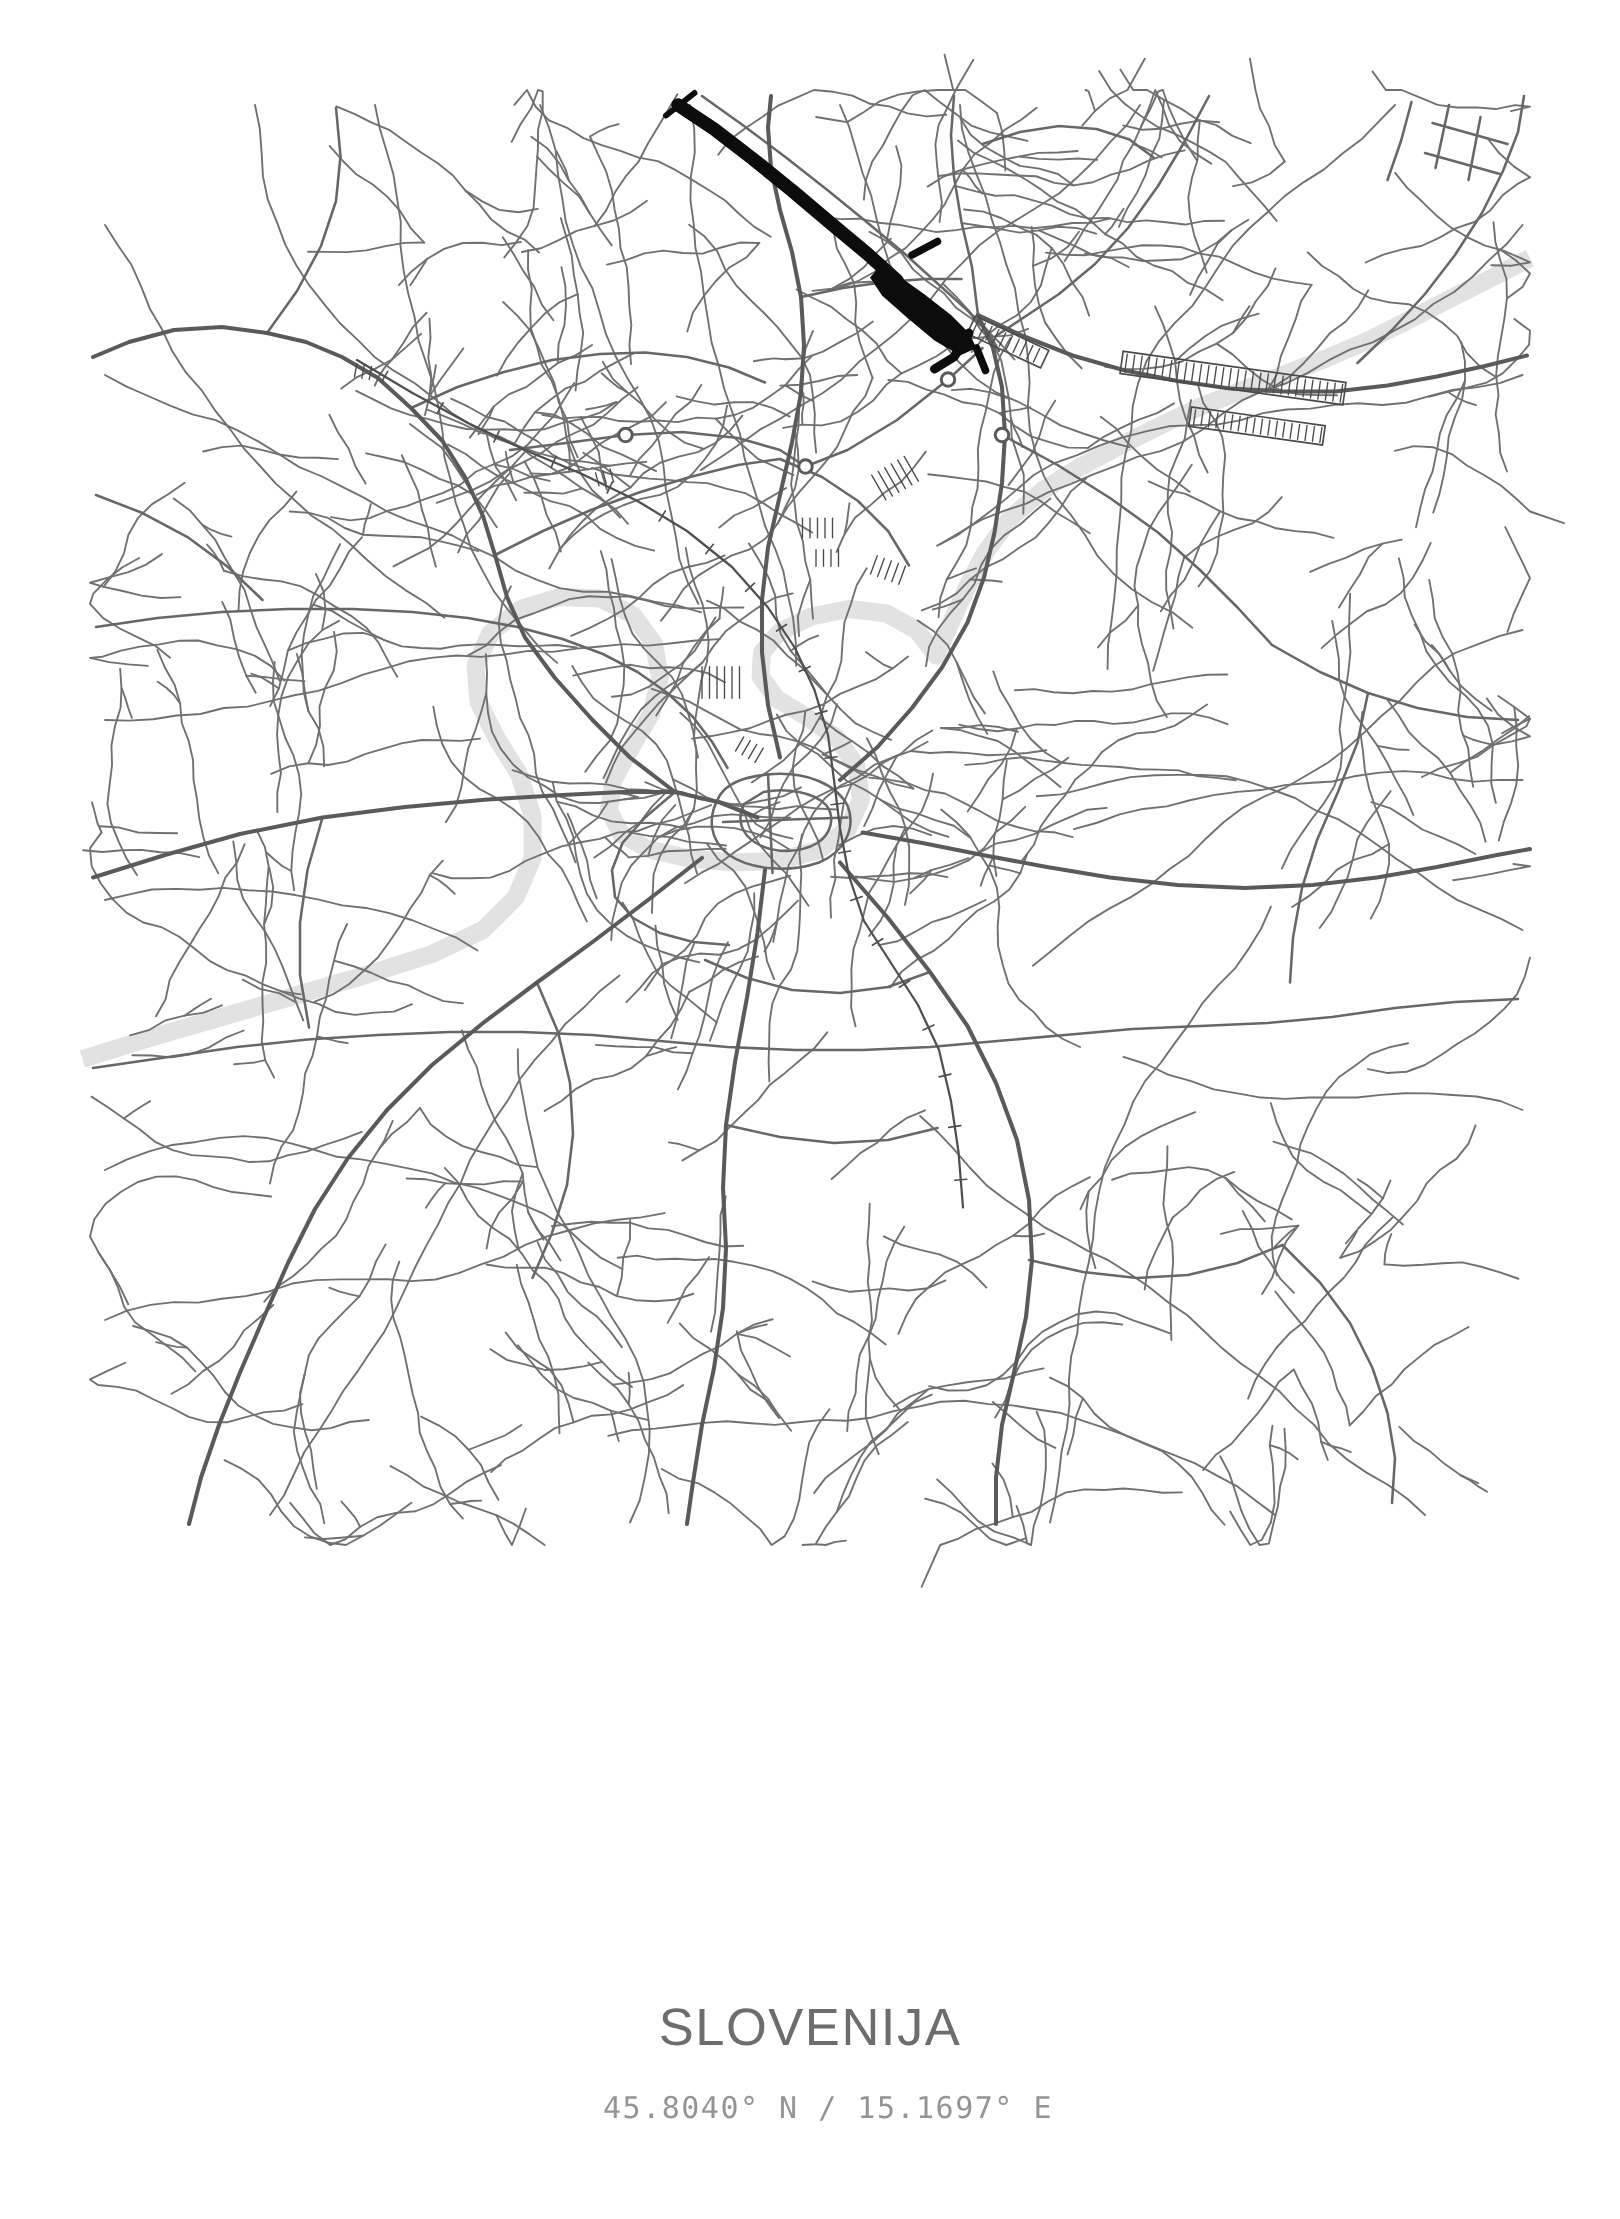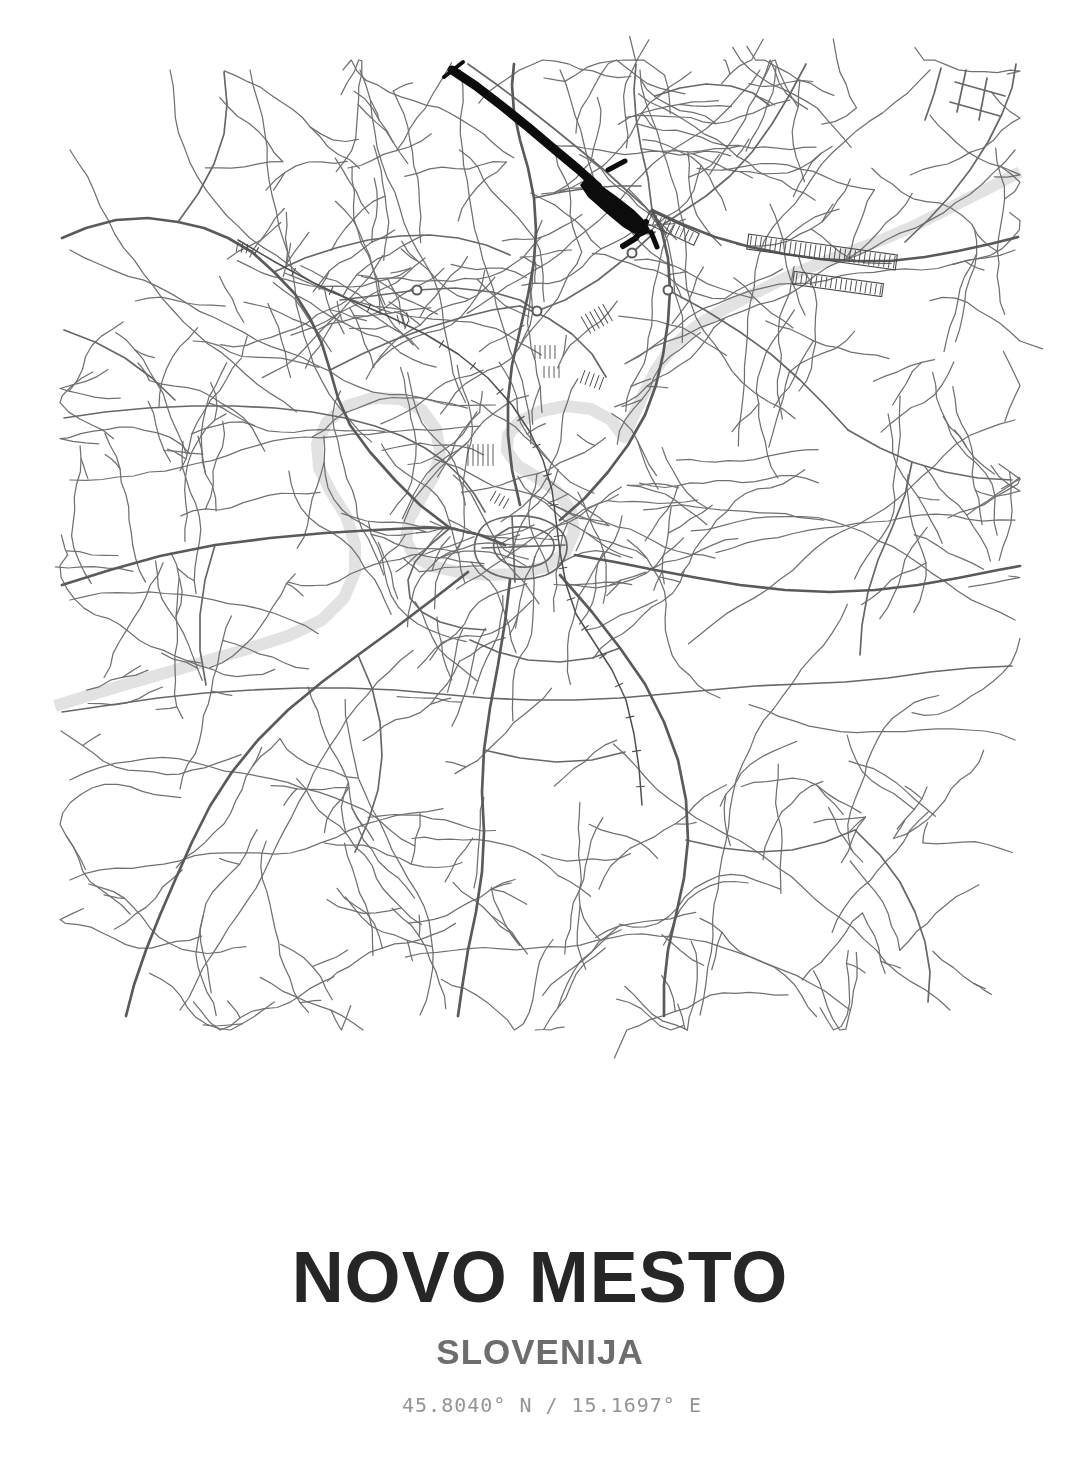--- a/index.html
+++ b/index.html
@@ -15,21 +15,21 @@
   .caption{
     position:absolute;left:0;width:1080px;text-align:center;
   }
   .title{
     top:1240px;
     font-size:72px;line-height:74px;font-weight:bold;
     letter-spacing:1px;color:#262626;
   }
   .subtitle{
     top:1334px;
-    font-size:35px;line-height:36px;font-weight:700;
+    font-size:35px;line-height:36px;font-weight:400;
     letter-spacing:1px;color:#6d6d6d;
   }
   .coords{
     top:1394px;
     font-family:"DejaVu Sans Mono", monospace;
     font-size:20px;line-height:22px;
     letter-spacing:1px;color:#949494;margin-left:12px;
   }
 </style>
 </head>
@@ -720,19 +720,18 @@
           <path d="M 452,70 L 476,86 L 502,106 L 528,127 L 554,149 L 578,169 L 598,187" fill="none" stroke="#0c0c0c" stroke-width="9" stroke-linecap="round" stroke-linejoin="round"></path>
           <path d="M 588,176 L 616,196 L 634,210 L 646,222 L 651,232 L 640,237 L 623,227 L 605,212 L 588,197 L 580,185 Z" fill="#0c0c0c" stroke-linecap="round" stroke-linejoin="round"></path>
           <path d="M 608,170 L 625,161" fill="none" stroke="#0c0c0c" stroke-width="5" stroke-linecap="round" stroke-linejoin="round"></path>
           <path d="M 646,222 L 636,238 L 623,246" fill="none" stroke="#0c0c0c" stroke-width="6" stroke-linecap="round" stroke-linejoin="round"></path>
           <path d="M 651,232 L 657,247" fill="none" stroke="#0c0c0c" stroke-width="5" stroke-linecap="round" stroke-linejoin="round"></path>
           <path d="M 444,77 L 463,62" fill="none" stroke="#0c0c0c" stroke-width="4" stroke-linecap="round" stroke-linejoin="round"></path>
         </g>
     </svg>
   </div>
 
-  <div class="caption title">NOVO MESTO</div>
 
   <div class="caption subtitle">SLOVENIJA</div>
 
   <div class="caption coords">45.8040° N / 15.1697° E</div>
 
 </div>
 
 </body></html>

